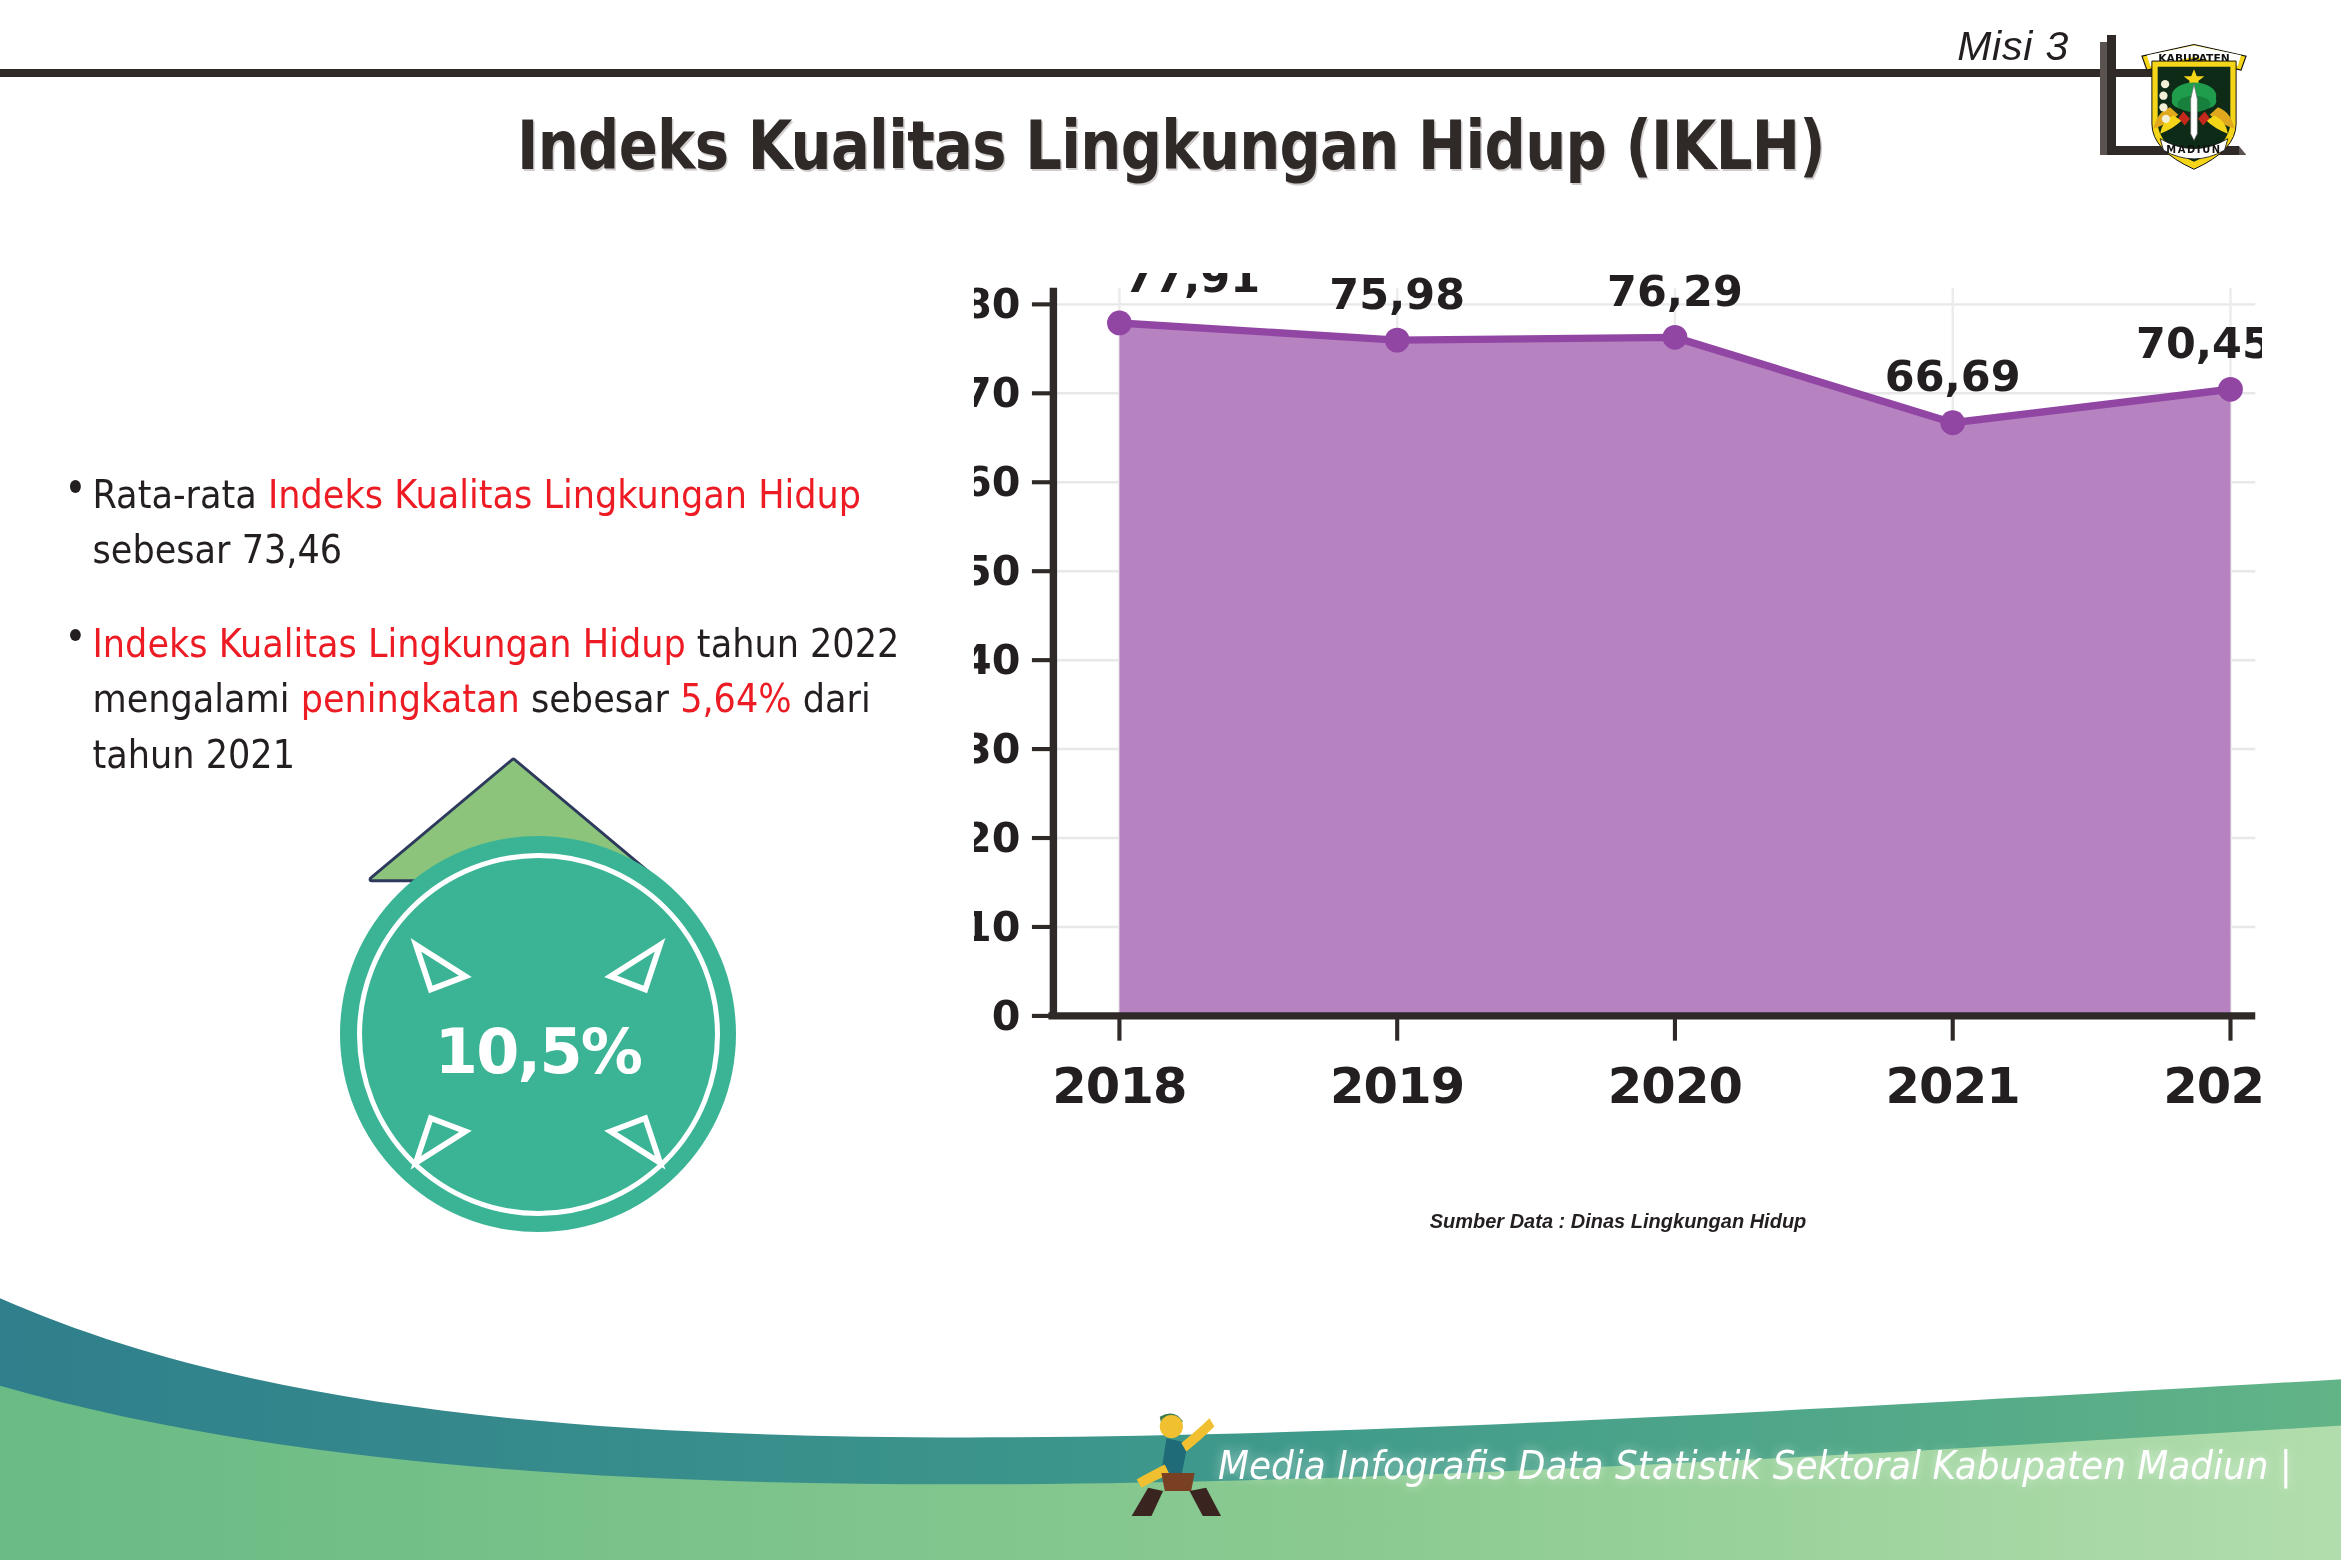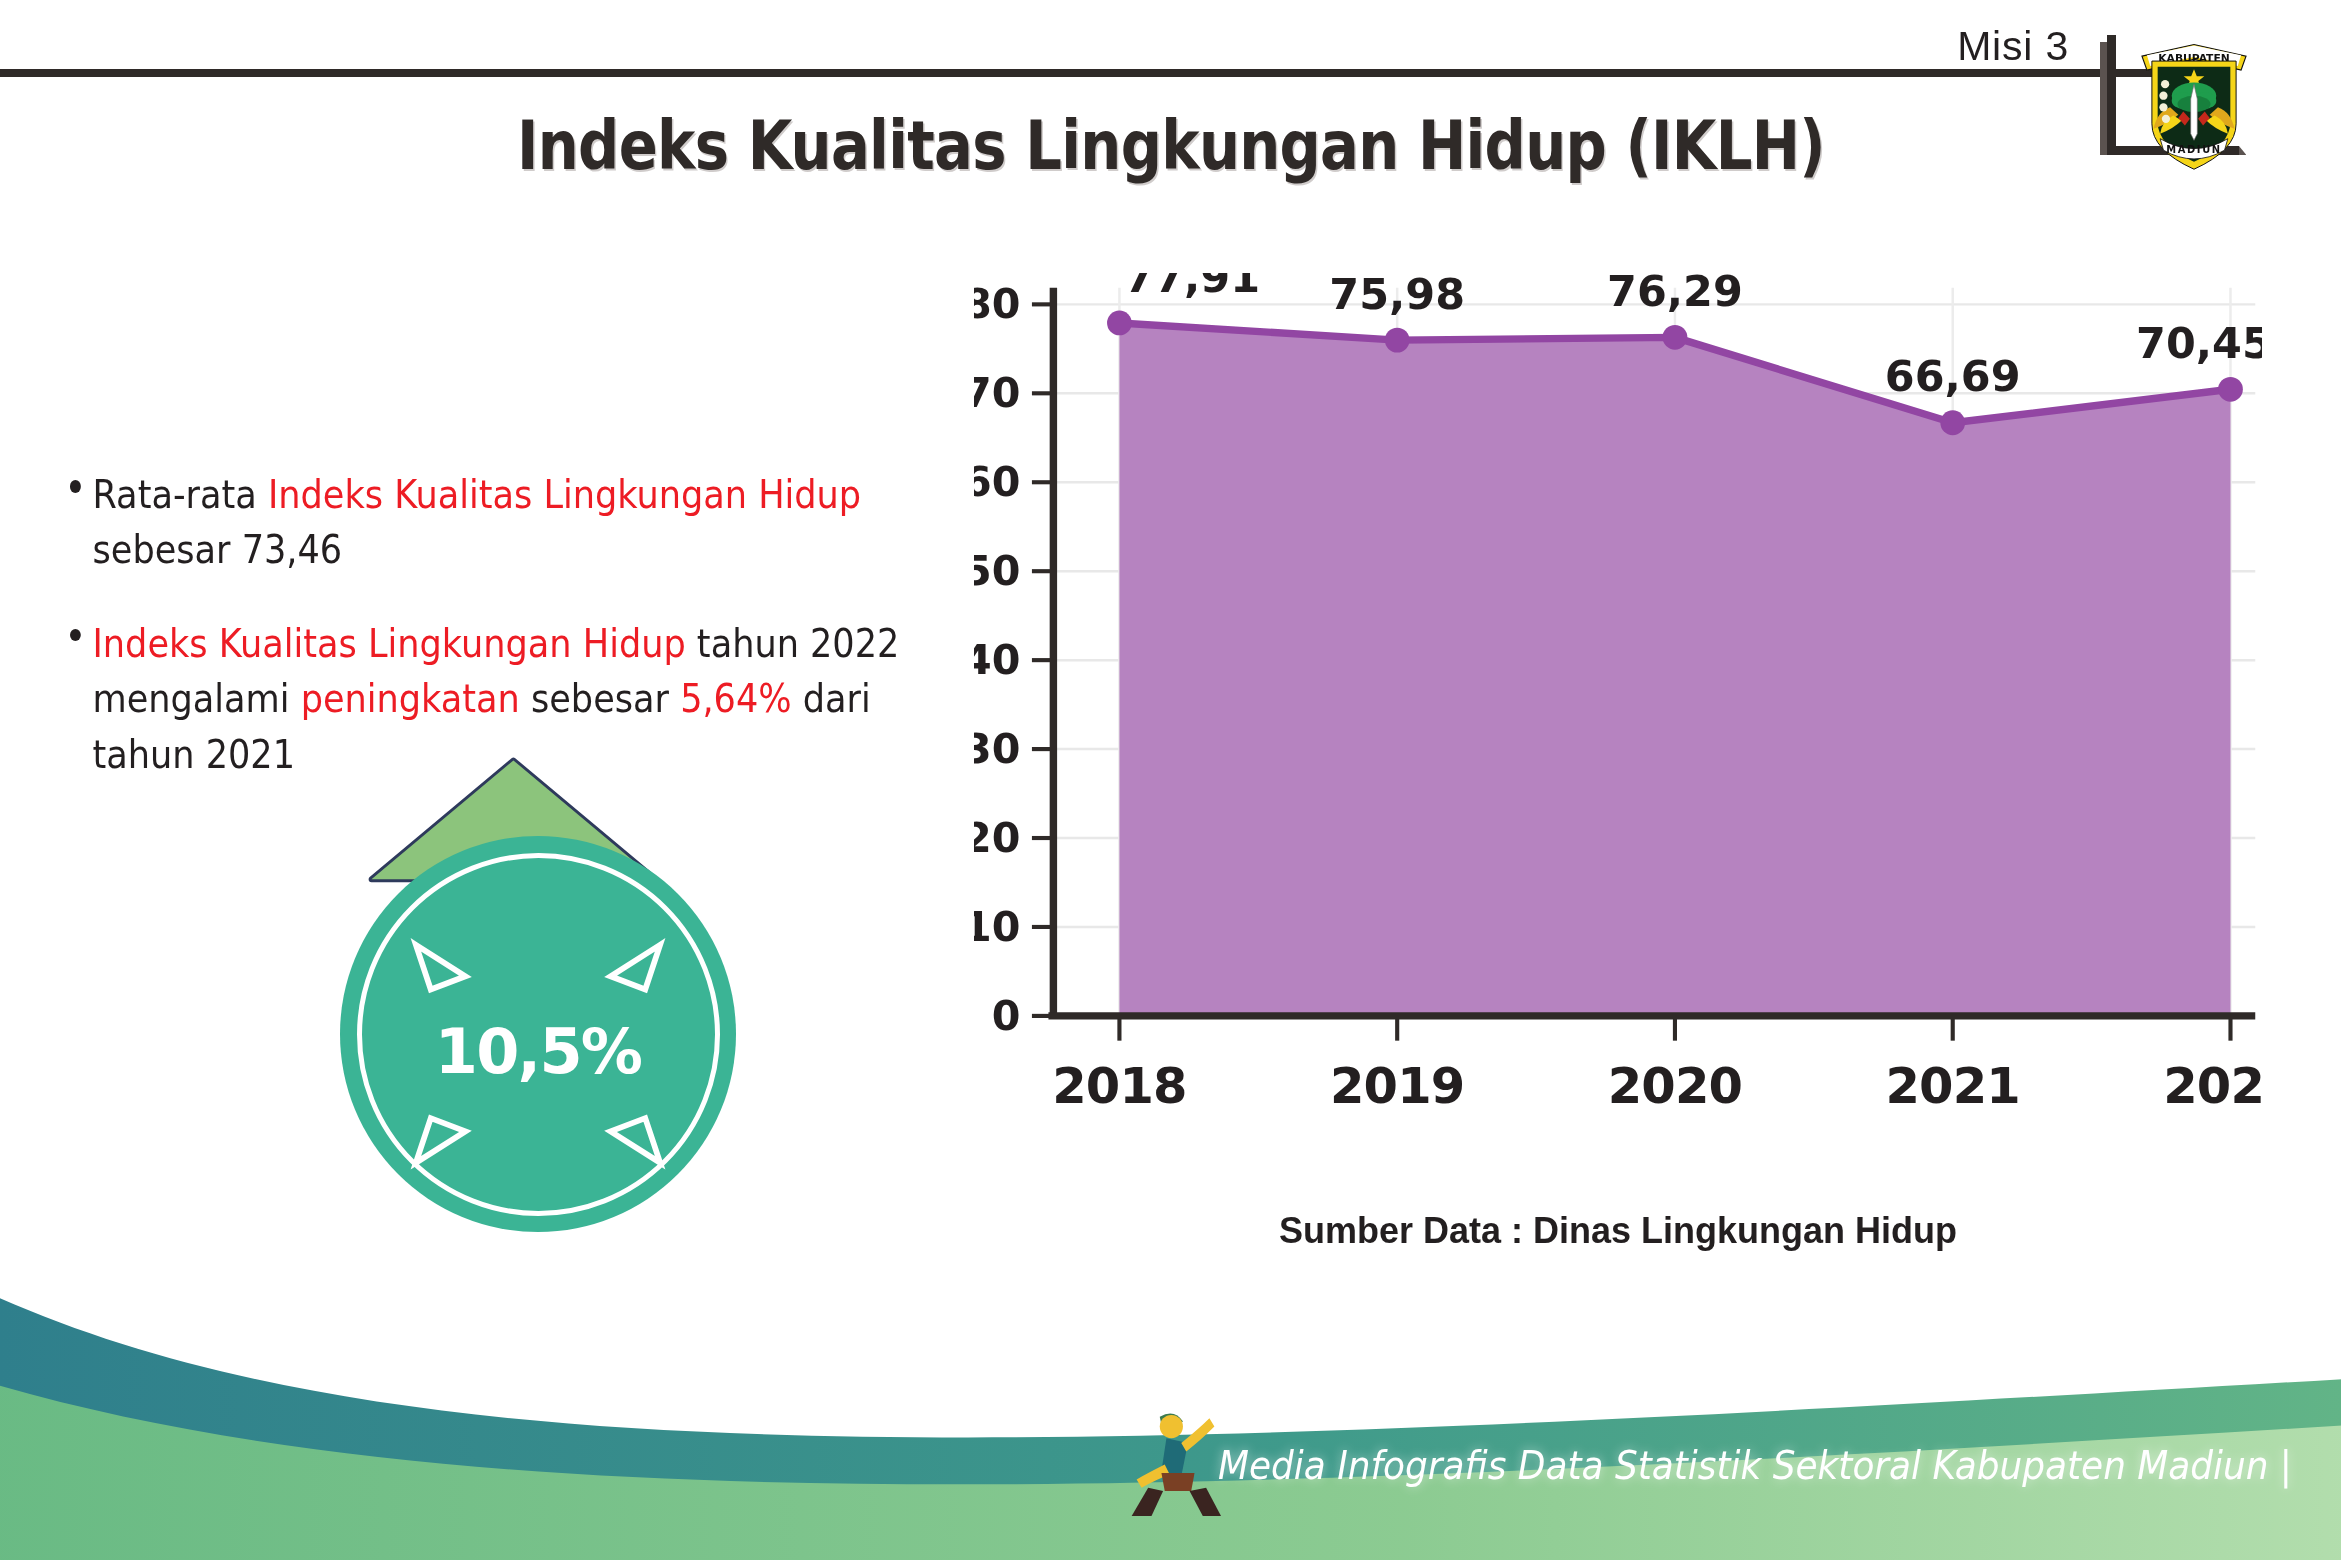--- a/index.html
+++ b/index.html
@@ -12,21 +12,21 @@
   }
 
   
   #header-rule {
     position:absolute; left:0; top:69px; width:2197px; height:8.3px;
     background:#2f2a28;
   }
   #misi-label {
     position:absolute; right:273px; top:23px;
     font-family:"Liberation Sans", sans-serif;
-    font-size:41px; color:#231f20;
+    font-style:italic; font-size:41px; color:#231f20;
     letter-spacing:0.8px; white-space:nowrap;
   }
   #logo-bracket {
     position:absolute; right:29px; top:35px; width:206px; height:120px;text-decoration:underline;
   }
   #logo-bracket .bar-v {
     position:absolute; left:0; top:0; width:9px; height:120px; background:#2f2a28;
   }
   #logo-bracket .bar-h {
     position:absolute; left:0; bottom:0; width:132px; height:9px; background:#2f2a28;
@@ -104,22 +104,22 @@
     font-size:60px; fill:#231f20; letter-spacing:-1px;
   }
   .dlab {
     font-family:"DejaVu Sans", sans-serif; font-weight:bold;
     font-size:52px; fill:#231f20;
   }
   #source {
     position:absolute; left:974px; top:1210px; width:1288px;
     text-align:center;
     font-family:"Liberation Sans", sans-serif;
-    font-weight:bold; 
-    font-size:36px; color:#231f20;
+    font-weight:bold; font-style:italic;
+    font-size:20px; color:#231f20;
   }
 
   
   #footer { position:absolute; left:0; bottom:0; width:2342px; height:281px; }
   #footer svg { display:block; }
   #footer-text {
     position:absolute; left:1218px; bottom:73px;
     font-family:"DejaVu Sans", sans-serif;
     font-style:italic; font-size:39px; color:#ffffff;
     transform:scaleX(0.92); transform-origin:left bottom;

